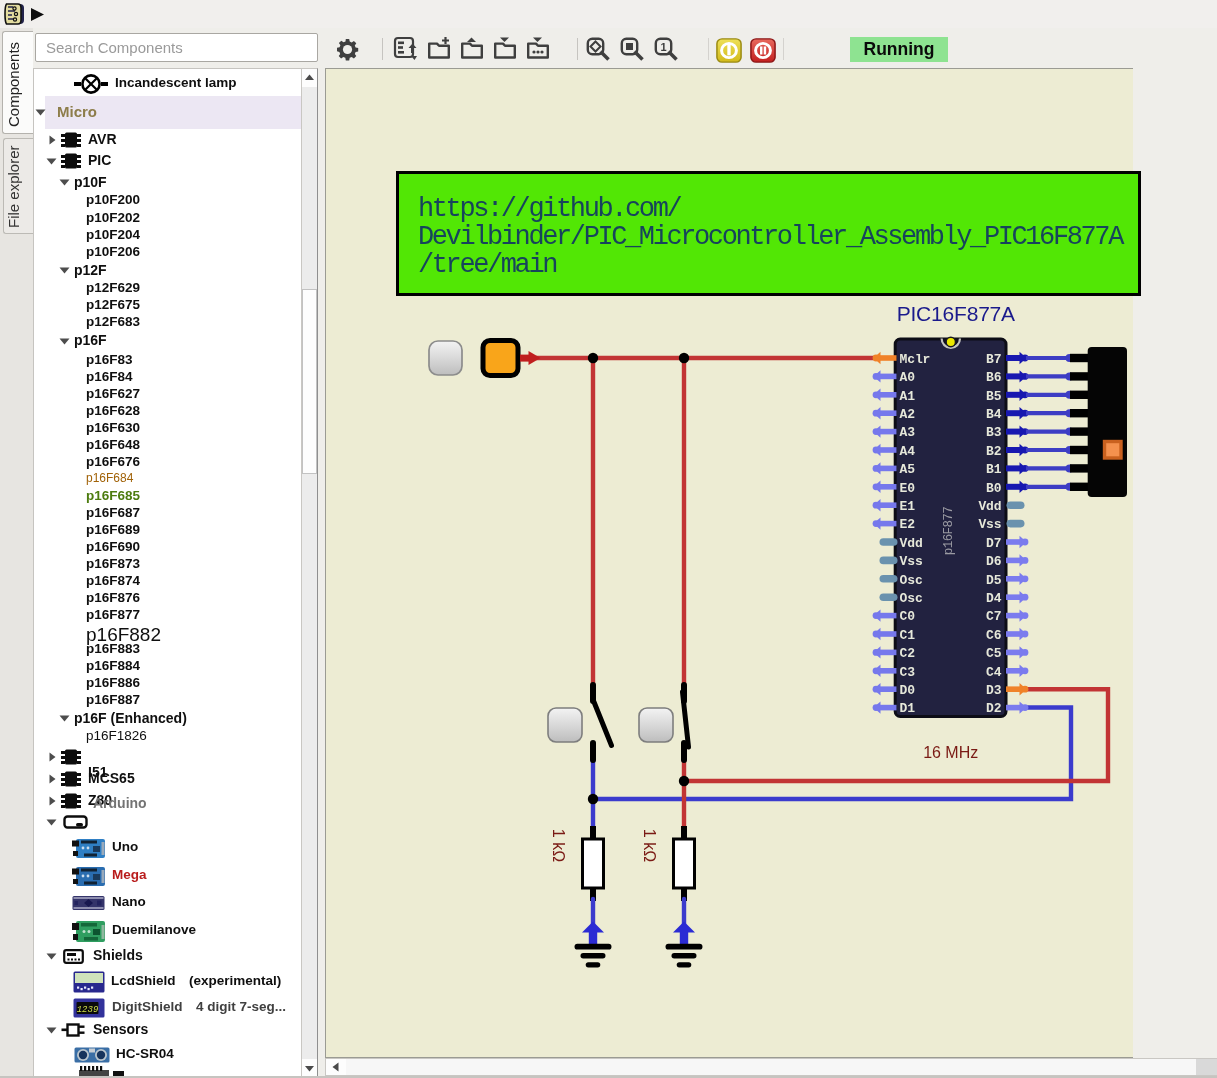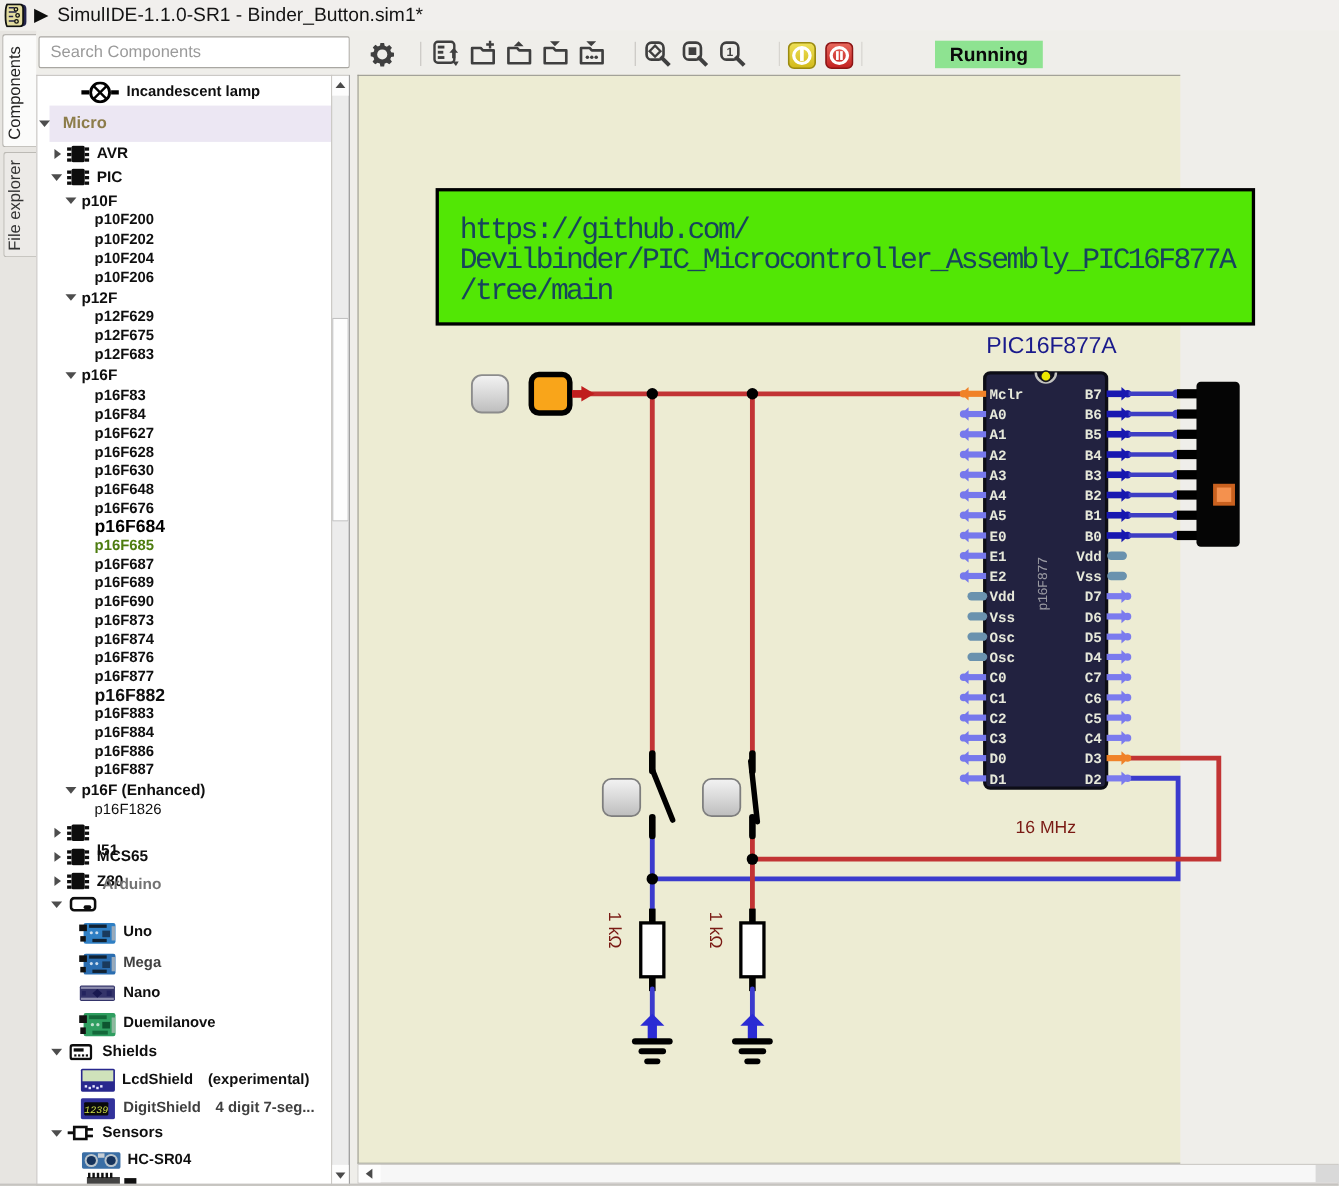--- a/index.html
+++ b/index.html
@@ -14,21 +14,20 @@
         <path d="M5 4 H10 M5 8 H12 M5 12 H9 M5 16 H13" stroke="#23234b" stroke-width="1.4" fill="none"></path>
         <circle cx="11.5" cy="5.5" r="1.6" fill="#e3dca0" stroke="#111" stroke-width="1.2"></circle>
         <circle cx="13" cy="11" r="1.6" fill="#e3dca0" stroke="#111" stroke-width="1.2"></circle>
         <circle cx="12" cy="16.5" r="1.6" fill="#e3dca0" stroke="#111" stroke-width="1.2"></circle>
       </svg></div>
   <div class="abs" style="left:30px;top:7px;width:15px;height:15px;">
     <svg width="15" height="15" viewBox="0 0 15 15">
         <path d="M1 1 L14 7.5 L1 14 Z" fill="#0d0d0d"></path>
       </svg>
   </div>
-  <div class="abs" style="left:52px;top:3px;font-size:17.5px;color:#141414;">SimulIDE-1.1.0-SR1 - Binder_Button.sim1*</div>
 </div>
 
 <div class="abs" style="left:0;top:28px;width:33px;height:1050px;background:#e7e5e1;"></div>
 <div class="abs" style="left:2px;top:31px;width:31px;height:103px;background:#fbfbfa;border:1px solid #b4b2ad;border-right:none;border-radius:3px 0 0 3px;"></div>
 <div class="abs" style="left:5px;top:127px;transform:rotate(-90deg);transform-origin:0 0;font-size:15px;color:#222;white-space:nowrap;">Components</div>
 <div class="abs" style="left:3px;top:138px;width:30px;height:96px;background:#eceae7;border:1px solid #bcbab5;border-right:none;border-radius:3px 0 0 3px;"></div>
 <div class="abs" style="left:5px;top:228px;transform:rotate(-90deg);transform-origin:0 0;font-size:15px;color:#333;white-space:nowrap;">File explorer</div>
 
 <div class="abs" style="left:35px;top:33px;width:283px;height:29px;background:#fff;border:1px solid #a9a7a2;border-radius:2px;">
   <div class="abs" style="left:10px;top:5px;font-size:15px;color:#9a9a9a;">Search Components</div>
@@ -94,30 +93,30 @@
         <path d="M0.5 0.5 L10.5 0.5 L5.5 6.5 Z" fill="#4d4d4d"></path>
       </svg>
 <div style="position:absolute;left:74px;top:332px;font-size:14px;font-weight:bold;color:#0f0f0f;white-space:nowrap">p16F</div>
 <div style="position:absolute;left:86px;top:352px;font-size:13.5px;font-weight:bold;color:#0f0f0f;white-space:nowrap">p16F83</div>
 <div style="position:absolute;left:86px;top:369px;font-size:13.5px;font-weight:bold;color:#0f0f0f;white-space:nowrap">p16F84</div>
 <div style="position:absolute;left:86px;top:386px;font-size:13.5px;font-weight:bold;color:#0f0f0f;white-space:nowrap">p16F627</div>
 <div style="position:absolute;left:86px;top:403px;font-size:13.5px;font-weight:bold;color:#0f0f0f;white-space:nowrap">p16F628</div>
 <div style="position:absolute;left:86px;top:420px;font-size:13.5px;font-weight:bold;color:#0f0f0f;white-space:nowrap">p16F630</div>
 <div style="position:absolute;left:86px;top:437px;font-size:13.5px;font-weight:bold;color:#0f0f0f;white-space:nowrap">p16F648</div>
 <div style="position:absolute;left:86px;top:454px;font-size:13.5px;font-weight:bold;color:#0f0f0f;white-space:nowrap">p16F676</div>
-<div style="position:absolute;left:86px;top:471px;font-size:16px;font-weight:bold;color:#000000;white-space:nowrap">p16F684</div>
+<div style="position:absolute;left:86px;top:471px;font-size:12px;font-weight:normal;color:#a16207;white-space:nowrap">p16F684</div>
 <div style="position:absolute;left:86px;top:488px;font-size:13.5px;font-weight:bold;color:#4d7c0f;white-space:nowrap">p16F685</div>
 <div style="position:absolute;left:86px;top:505px;font-size:13.5px;font-weight:bold;color:#0f0f0f;white-space:nowrap">p16F687</div>
 <div style="position:absolute;left:86px;top:522px;font-size:13.5px;font-weight:bold;color:#0f0f0f;white-space:nowrap">p16F689</div>
 <div style="position:absolute;left:86px;top:539px;font-size:13.5px;font-weight:bold;color:#0f0f0f;white-space:nowrap">p16F690</div>
 <div style="position:absolute;left:86px;top:556px;font-size:13.5px;font-weight:bold;color:#0f0f0f;white-space:nowrap">p16F873</div>
 <div style="position:absolute;left:86px;top:573px;font-size:13.5px;font-weight:bold;color:#0f0f0f;white-space:nowrap">p16F874</div>
 <div style="position:absolute;left:86px;top:590px;font-size:13.5px;font-weight:bold;color:#0f0f0f;white-space:nowrap">p16F876</div>
 <div style="position:absolute;left:86px;top:607px;font-size:13.5px;font-weight:bold;color:#0f0f0f;white-space:nowrap">p16F877</div>
-<div style="position:absolute;left:86px;top:624px;font-size:16px;font-weight:bold;color:#0f0f0f;white-space:nowrap">p16F882</div>
+<div style="position:absolute;left:86px;top:624px;font-size:19px;font-weight:normal;color:#0f0f0f;white-space:nowrap">p16F882</div>
 <div style="position:absolute;left:86px;top:641px;font-size:13.5px;font-weight:bold;color:#0f0f0f;white-space:nowrap">p16F883</div>
 <div style="position:absolute;left:86px;top:658px;font-size:13.5px;font-weight:bold;color:#0f0f0f;white-space:nowrap">p16F884</div>
 <div style="position:absolute;left:86px;top:675px;font-size:13.5px;font-weight:bold;color:#0f0f0f;white-space:nowrap">p16F886</div>
 <div style="position:absolute;left:86px;top:692px;font-size:13.5px;font-weight:bold;color:#0f0f0f;white-space:nowrap">p16F887</div>
 <svg style="position:absolute;left:59px;top:715px" width="11" height="7" viewBox="0 0 11 7">
         <path d="M0.5 0.5 L10.5 0.5 L5.5 6.5 Z" fill="#4d4d4d"></path>
       </svg>
 <div style="position:absolute;left:74px;top:710px;font-size:14px;font-weight:bold;color:#0f0f0f;white-space:nowrap">p16F (Enhanced)</div>
 <div style="position:absolute;left:86px;top:728px;font-size:13.5px;font-weight:normal;color:#0f0f0f;white-space:nowrap">p16F1826</div>
 <svg style="position:absolute;left:49px;top:752px" width="7" height="10" viewBox="0 0 7 10">
@@ -183,21 +182,21 @@
         <rect x="5" y="1" width="29" height="19" rx="2" fill="#2a6db0"></rect>
         <rect x="1" y="2.5" width="7" height="6" fill="#111"></rect>
         <rect x="2" y="13" width="5" height="5" fill="#111"></rect>
         <rect x="10" y="2.5" width="16" height="3" fill="#123"></rect>
         <rect x="13" y="15.5" width="13" height="3" fill="#123"></rect>
         <rect x="22" y="8" width="7" height="6" fill="#1a3a5c"></rect>
         <rect x="30.5" y="4" width="3" height="13" fill="#9ab"></rect>
         <circle cx="12" cy="10" r="1.4" fill="#cde"></circle>
         <circle cx="17" cy="10" r="1.4" fill="#cde"></circle>
       </svg>
-<div style="position:absolute;left:112px;top:867px;font-size:13.5px;font-weight:bold;color:#404040;white-space:nowrap">Mega</div>
+<div style="position:absolute;left:112px;top:867px;font-size:13.5px;font-weight:bold;color:#b91c1c;white-space:nowrap">Mega</div>
 <svg style="position:absolute;left:72px;top:895px" width="33" height="16" viewBox="0 0 33 16">
         <rect x="0.5" y="1" width="32" height="14" rx="1.5" fill="#34346a"></rect>
         <rect x="1.5" y="2" width="30" height="2" fill="#d8d8e8" opacity="0.55"></rect>
         <rect x="1.5" y="12" width="30" height="2" fill="#d8d8e8" opacity="0.55"></rect>
         <path d="M16.5 4 L21 8 L16.5 12 L12 8 Z" fill="#181850"></path>
         <rect x="25" y="5.5" width="4.5" height="5" fill="#23235e"></rect>
         <rect x="2.5" y="6" width="3.5" height="4" fill="#23235e"></rect>
       </svg>
 <div style="position:absolute;left:112px;top:894px;font-size:13.5px;font-weight:bold;color:#0f0f0f;white-space:nowrap">Nano</div>
 <svg style="position:absolute;left:71px;top:920px" width="35" height="23" viewBox="0 0 35 23">
@@ -355,21 +354,21 @@
       <defs>
         <linearGradient id="tgr" x1="0" y1="0" x2="0" y2="1">
           <stop offset="0" stop-color="#e86a5e"></stop>
           <stop offset="1" stop-color="#c32020"></stop>
         </linearGradient>
       </defs>
     </svg></div>
 <div class="abs" style="left:783px;top:38px;width:1px;height:22px;background:#d4d2ce;"></div>
 <div class="abs" style="left:804px;top:36.5px;width:98px;height:25px;background:#8ee391;text-align:center;font-size:17.5px;font-weight:bold;color:#0a0a0a;line-height:25px;margin-left:46px;">Running</div>
 
-<div class="abs" style="left:325px;top:68px;width:748px;height:990px;background:#edecd3;border:1px solid #9b9b93;border-right:none;">
+<div class="abs" style="left:325px;top:68px;width:808px;height:990px;background:#edecd3;border:1px solid #9b9b93;border-right:none;">
 <svg class="abs" style="left:-326px;top:-69px" width="1217" height="1078" viewBox="0 0 1217 1078">
 <g transform="translate(0,0)">
 <line x1="536" y1="358" x2="877" y2="358" stroke="#c23434" stroke-width="4.4"></line>
 <line x1="593" y1="358" x2="593" y2="687" stroke="#c23434" stroke-width="4.4"></line>
 <line x1="684" y1="358" x2="684" y2="687" stroke="#c23434" stroke-width="4.4"></line>
 <path d="M593 759 L593 828" stroke="#3b3bcd" stroke-width="4.4" fill="none"></path>
 <path d="M593 799 L1071 799 L1071 707.5 L1026 707.5" stroke="#3b3bcd" stroke-width="4.4" fill="none"></path>
 <path d="M684 759 L684 828" stroke="#c23434" stroke-width="4.4" fill="none"></path>
 <path d="M684 781 L1108 781 L1108 689.2 L1026 689.2" stroke="#c23434" stroke-width="4.4" fill="none"></path>
 <circle cx="593" cy="358" r="5.2" fill="#000"></circle>

